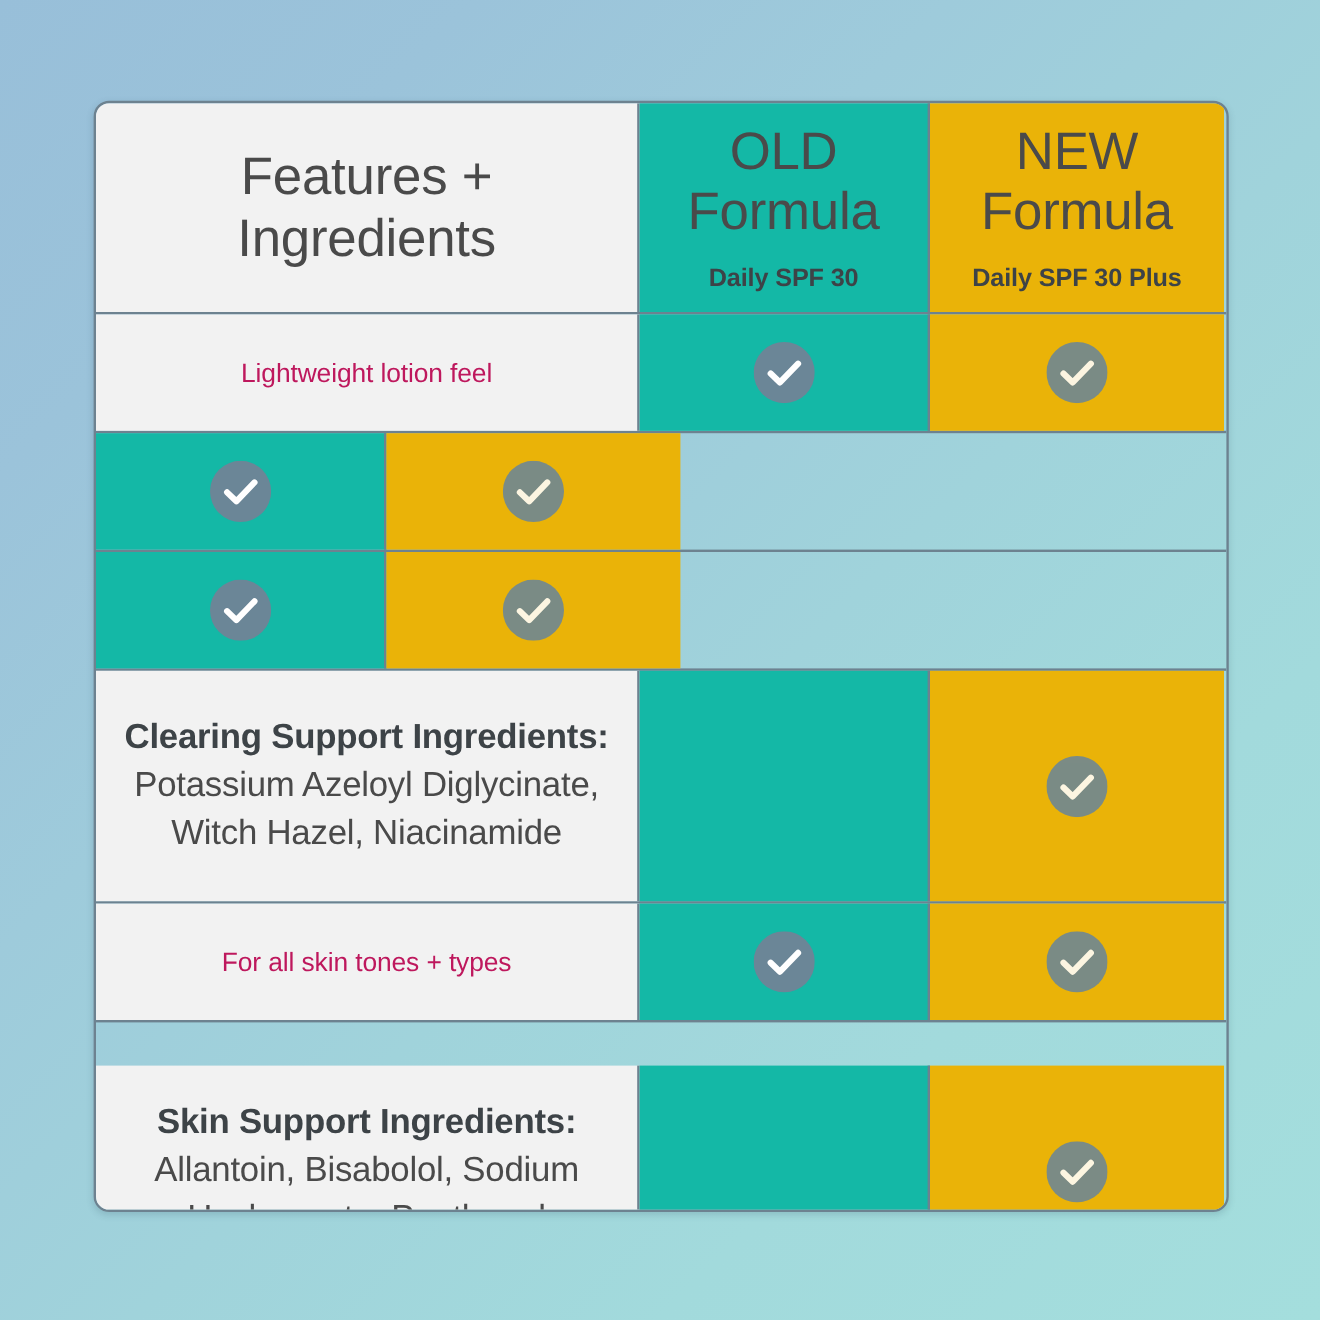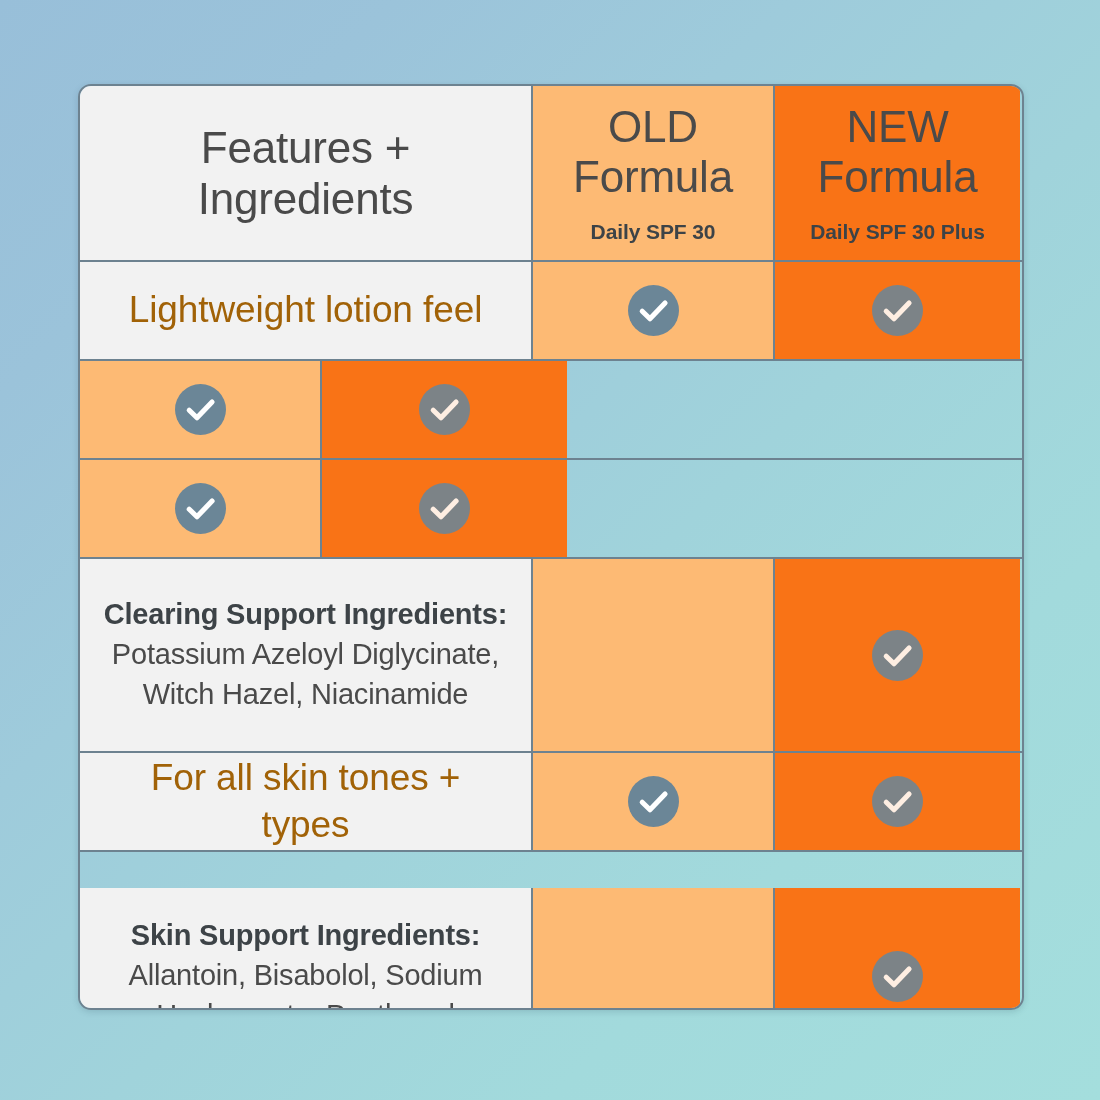--- a/index.html
+++ b/index.html
@@ -53,22 +53,22 @@
     box-sizing: border-box;
     display: flex;
     align-items: center;
     justify-content: center;
     text-align: center;
     border-right: 2px solid #6d8290;
   }
   .cell:last-child { border-right: none; }
 
   .col-feature { flex: 0 0 453px; background: #f2f2f2; }
-  .col-old     { flex: 0 0 242px; background: #fdba74; }
-  .col-new     { flex: 0 0 245px; background: #f97316; }
+  .col-old     { flex: 0 0 242px; background: #14b8a6; }
+  .col-new     { flex: 0 0 245px; background: #eab308; }
 
   
   .row-header { height: 174px; }
 
   .hdr-feature-text {
     font-size: 44px;
     font-weight: 400;
     color: #4a4a4a;
     line-height: 1.17;
     letter-spacing: -0.2px;
@@ -95,23 +95,23 @@
     font-size: 21px;
     font-weight: 700;
     color: #3d4347;
     letter-spacing: -0.1px;
   }
 
   
   .row-feature { height: 97px; }
 
   .feature-label {
-    font-size: 37px;
-    font-weight: 400;
-    color: #a16207;
+    font-size: 22px;
+    font-weight: 400;
+    color: #be185d;
     letter-spacing: -0.1px;
     padding: 0 22px;
     line-height: 1.25;
   }
 
   
   .row-ingredient-1 { height: 192px; }
   .row-ingredient-2 { height: 176px; margin-top: 36px; }
 
   .ingredient-text {

